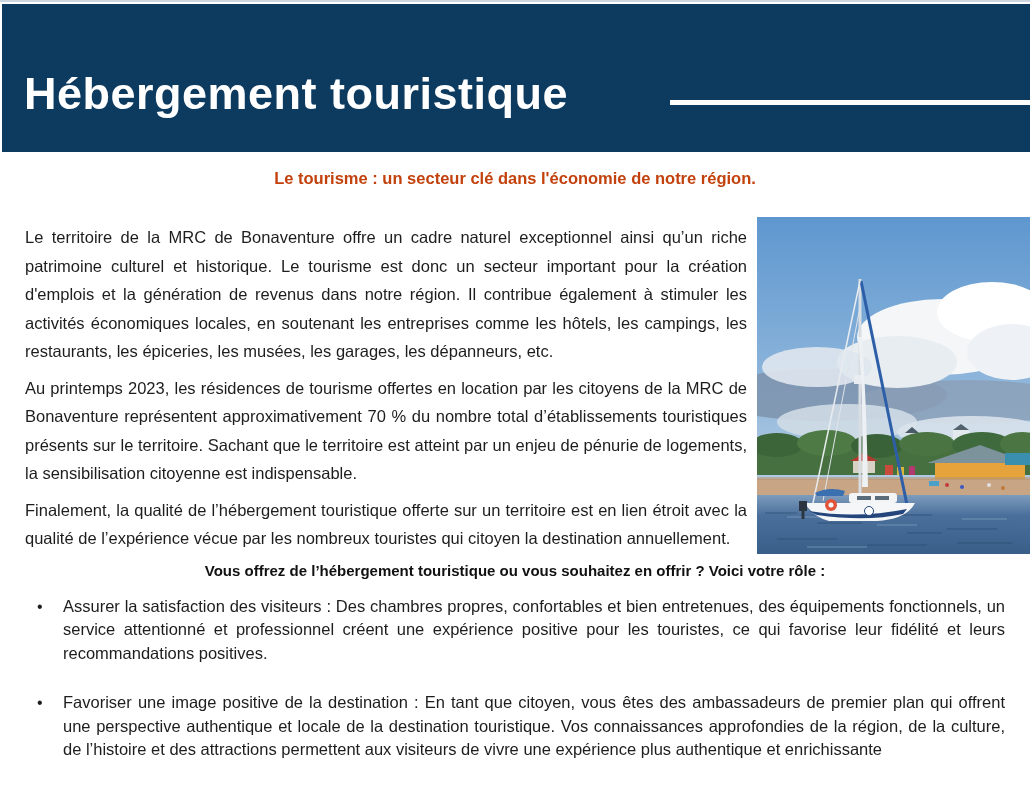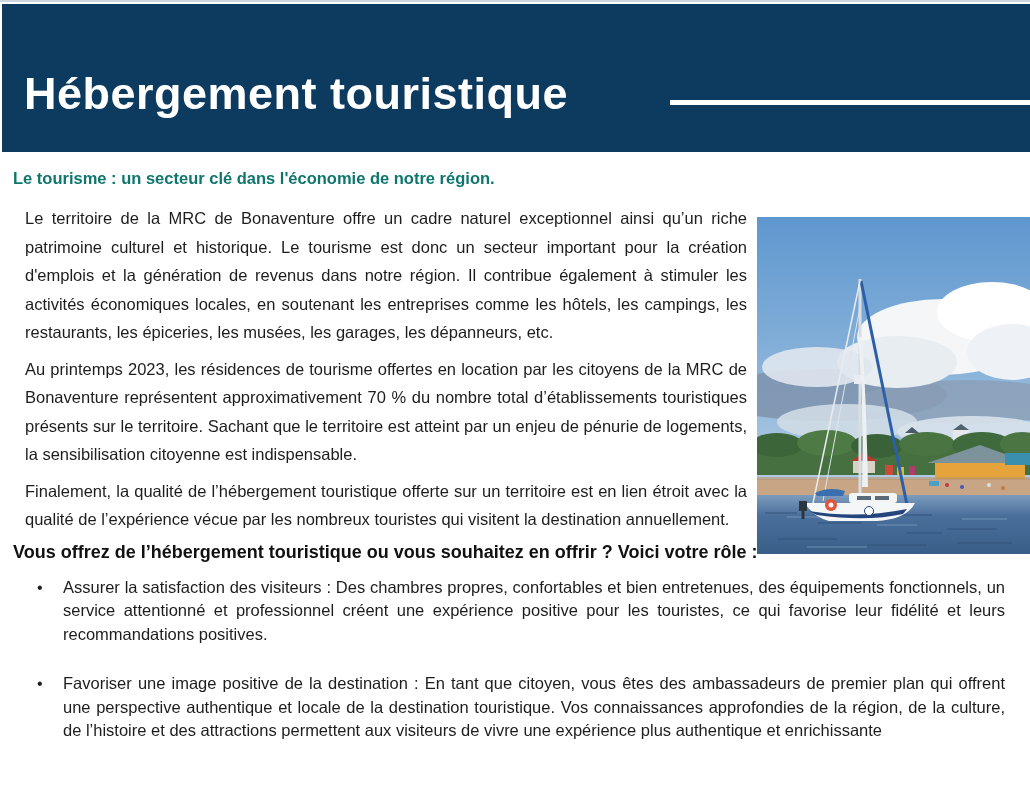--- a/index.html
+++ b/index.html
@@ -44,36 +44,38 @@
   .main {
     position: absolute;
     left: 13px; top: 168px;
     width: 1004px;
     color: #1d1d1d;
   }
   .intro-heading {
     font-size: 16.5px;
     font-weight: bold;
     line-height: 20px;
-    margin: 0 0 16px 0;
-    color: #0f766e;
+    margin: 0 0 35px 0;
+    color: #c2410c;
+    text-align: center;
   }
   .intro p {
     width: 722px;
     font-size: 16.5px;
     line-height: 28.5px;
     text-align: justify;
     margin: 0 0 8px 12px;
   }
   .role-heading {
-    font-size: 18px;
+    font-size: 15px;
     font-weight: bold;
     line-height: 20px;
     margin: 8px 0 0 0;
     color: #111111;
+    text-align: center;
   }
   ul.role-list {
     list-style: none;
     margin: 14px 0 0 0;
     padding: 0;
     width: 992px;
   }
   ul.role-list li {
     position: relative;
     padding-left: 50px;
@@ -218,21 +220,21 @@
       <rect x="42" y="284" width="8" height="10" fill="#2b3640"></rect>
       <line x1="46" y1="294" x2="46" y2="302" stroke="#2b3640" stroke-width="3"></line>
     </svg>
   </div>
 
   <div class="main">
     <div class="intro">
       <h1 class="intro-heading">Le tourisme : un secteur clé dans l'économie de notre région.</h1>
       <p>Le territoire de la MRC de Bonaventure offre un cadre naturel exceptionnel ainsi qu’un riche patrimoine culturel et historique. Le tourisme est donc un secteur important pour la création d'emplois et la génération de revenus dans notre région. Il contribue également à stimuler les activités économiques locales, en soutenant les entreprises comme les hôtels, les campings, les restaurants, les épiceries, les musées, les garages, les dépanneurs, etc.</p>
       <p>Au printemps 2023, les résidences de tourisme offertes en location par les citoyens de la MRC de Bonaventure représentent approximativement 70 % du nombre total d’établissements touristiques présents sur le territoire. Sachant que le territoire est atteint par un enjeu de pénurie de logements, la sensibilisation citoyenne est indispensable.</p>
-      <p>Finalement, la qualité de l’hébergement touristique offerte sur un territoire est en lien étroit avec la qualité de l’expérience vécue par les nombreux touristes qui visitent la destination annuellement.</p>
+      <p>Finalement, la qualité de l’hébergement touristique offerte sur un territoire est en lien étroit avec la qualité de l’expérience vécue par les nombreux touristes qui citoyen la destination annuellement.</p>
     </div>
 
     <div class="role">
       <h2 class="role-heading">Vous offrez de l’hébergement touristique ou vous souhaitez en offrir ? Voici votre rôle :</h2>
       <ul class="role-list">
         <li>
           <span class="bullet-dot">•</span>
           <span>Assurer la satisfaction des visiteurs : Des chambres propres, confortables et bien entretenues, des équipements fonctionnels, un service attentionné et professionnel créent une expérience positive pour les touristes, ce qui favorise leur fidélité et leurs recommandations positives.</span>
         </li>
         <li>

